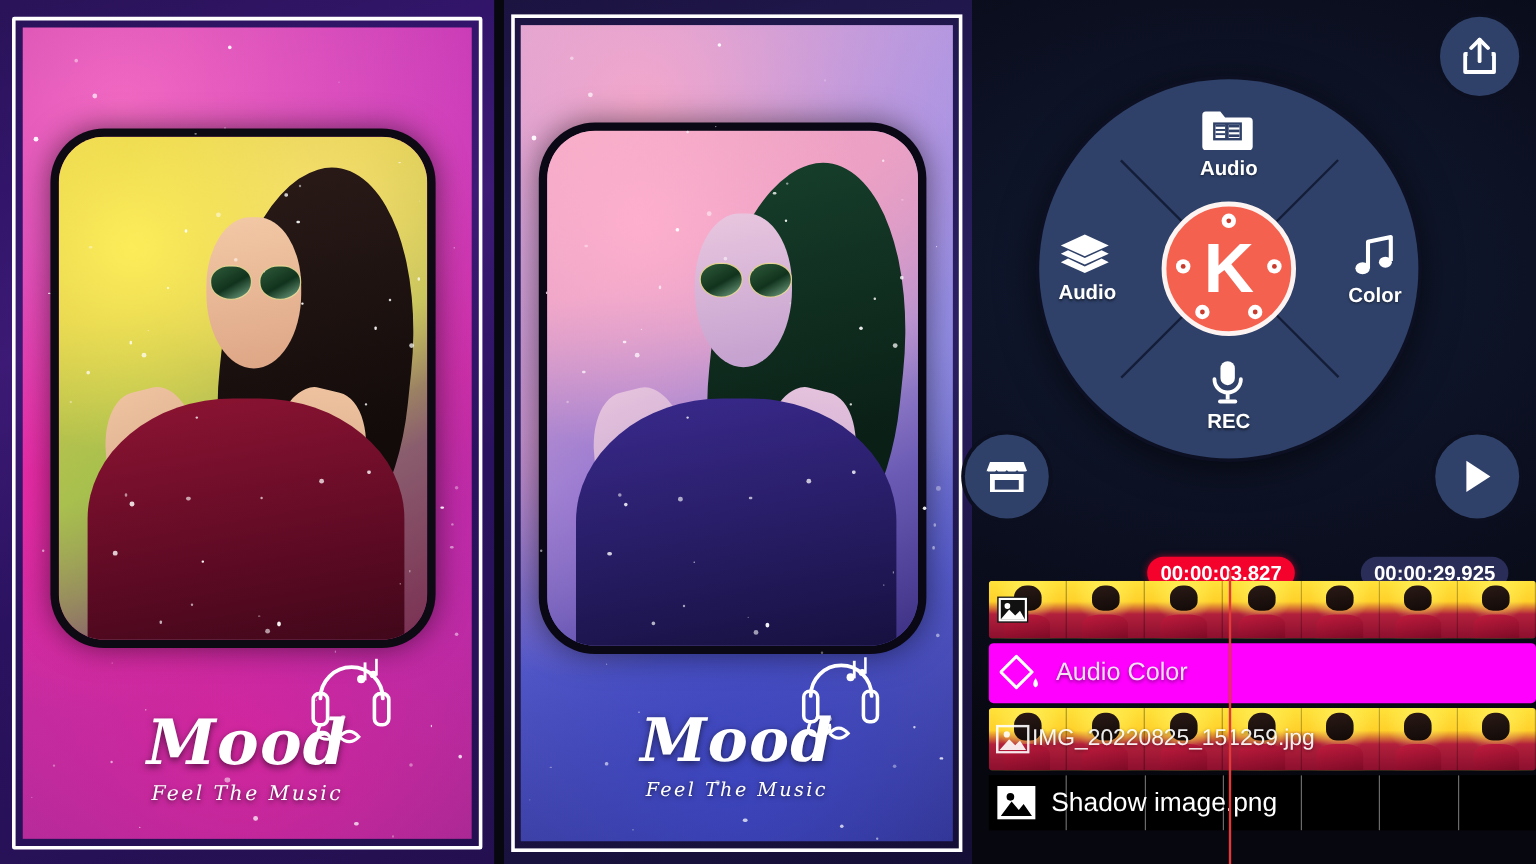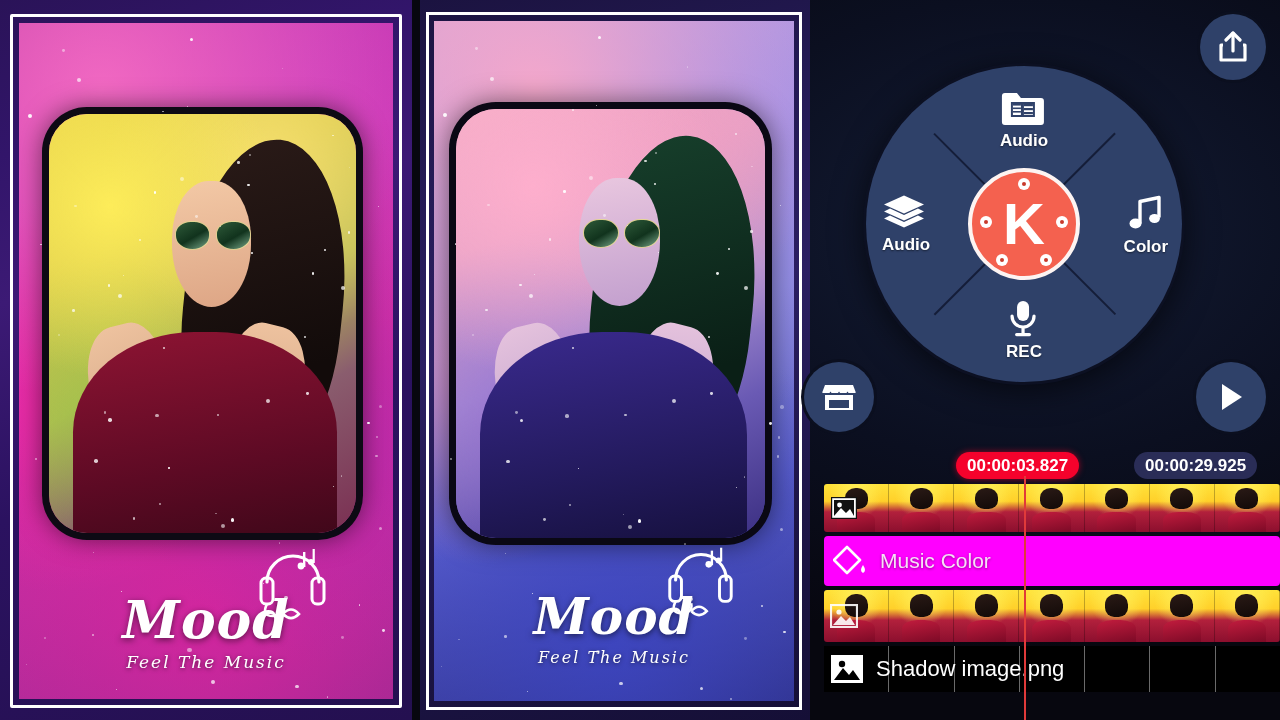--- a/index.html
+++ b/index.html
@@ -181,21 +181,21 @@
     display:flex; align-items:center; justify-content:center;
     box-shadow:0 0 0 3px #0b0f1f;
   }
   #shareBtn{ right:14px; top:14px; width:66px; height:66px; }
   #playBtn { right:14px; top:362px; width:70px; height:70px; }
   #storeBtn{ left:804px; top:362px; width:70px; height:70px; }
 
   
   #timeline{ position:absolute; left:824px; top:450px; width:456px; height:270px; }
   .time-badge{
-    position:absolute; top:2px; height:27px; line-height:27px;
+    position:absolute; top:14px; height:27px; line-height:27px;
     border-radius:14px; color:#fff; font-size:17px; font-weight:700;
     padding:0 11px; white-space:nowrap;
   }
   #curTime{ left:132px; background:#f5022c; box-shadow:0 0 6px rgba(245,2,44,.6); }
   #totTime{ left:310px; background:#2a2d57; }
 
   #playhead{ position:absolute; left:200px; top:26px; width:2px; height:244px; background:#e03a3a; z-index:30; }
 
   .track{ position:absolute; left:0; width:456px; overflow:hidden; }
   #track1{ top:34px; height:48px; border-radius:3px; }
@@ -596,40 +596,41 @@
       <span class="track-label"></span>
     </div>
 
     <div class="track" id="track2">
       <span class="track-icon" style="left:8px;width:36px;height:34px">
         <svg width="34" height="32" viewBox="0 0 34 32">
           <path d="M14 2 L27 15 L14 28 L1 15 Z" fill="none" stroke="#fff" stroke-width="2.6" stroke-linejoin="round"></path>
           <path d="M30 20 q4 6 0 8 q-4 -2 0 -8 Z" fill="#fff"></path>
         </svg>
       </span>
-      <span class="track-label">Music Color</span>
+      <span class="track-label">Audio Color</span>
     </div>
 
     <div class="track" id="track3">
       <div class="filmstrip">
           <div class="frame"></div>
           <div class="frame"></div>
           <div class="frame"></div>
           <div class="frame"></div>
           <div class="frame"></div>
           <div class="frame"></div>
           <div class="frame"></div>
         </div>
       <span class="track-icon" style="opacity:.9">
         <svg width="28" height="24" viewBox="0 0 28 24">
           <rect x="1" y="1" width="26" height="22" fill="none" stroke="#fff" stroke-width="2.2"></rect>
           <circle cx="9" cy="8" r="2.6" fill="#fff"></circle>
           <path d="M3 21 L11 12 L16 17 L20 13 L25 21 Z" fill="#fff"></path>
         </svg>
       </span>
+      <span class="track-label">IMG_20220825_151259.jpg</span>
     </div>
 
     <div class="track" id="track4">
       <div class="ticks">
           <div class="tick"></div>
           <div class="tick"></div>
           <div class="tick"></div>
           <div class="tick"></div>
           <div class="tick"></div>
           <div class="tick"></div>

